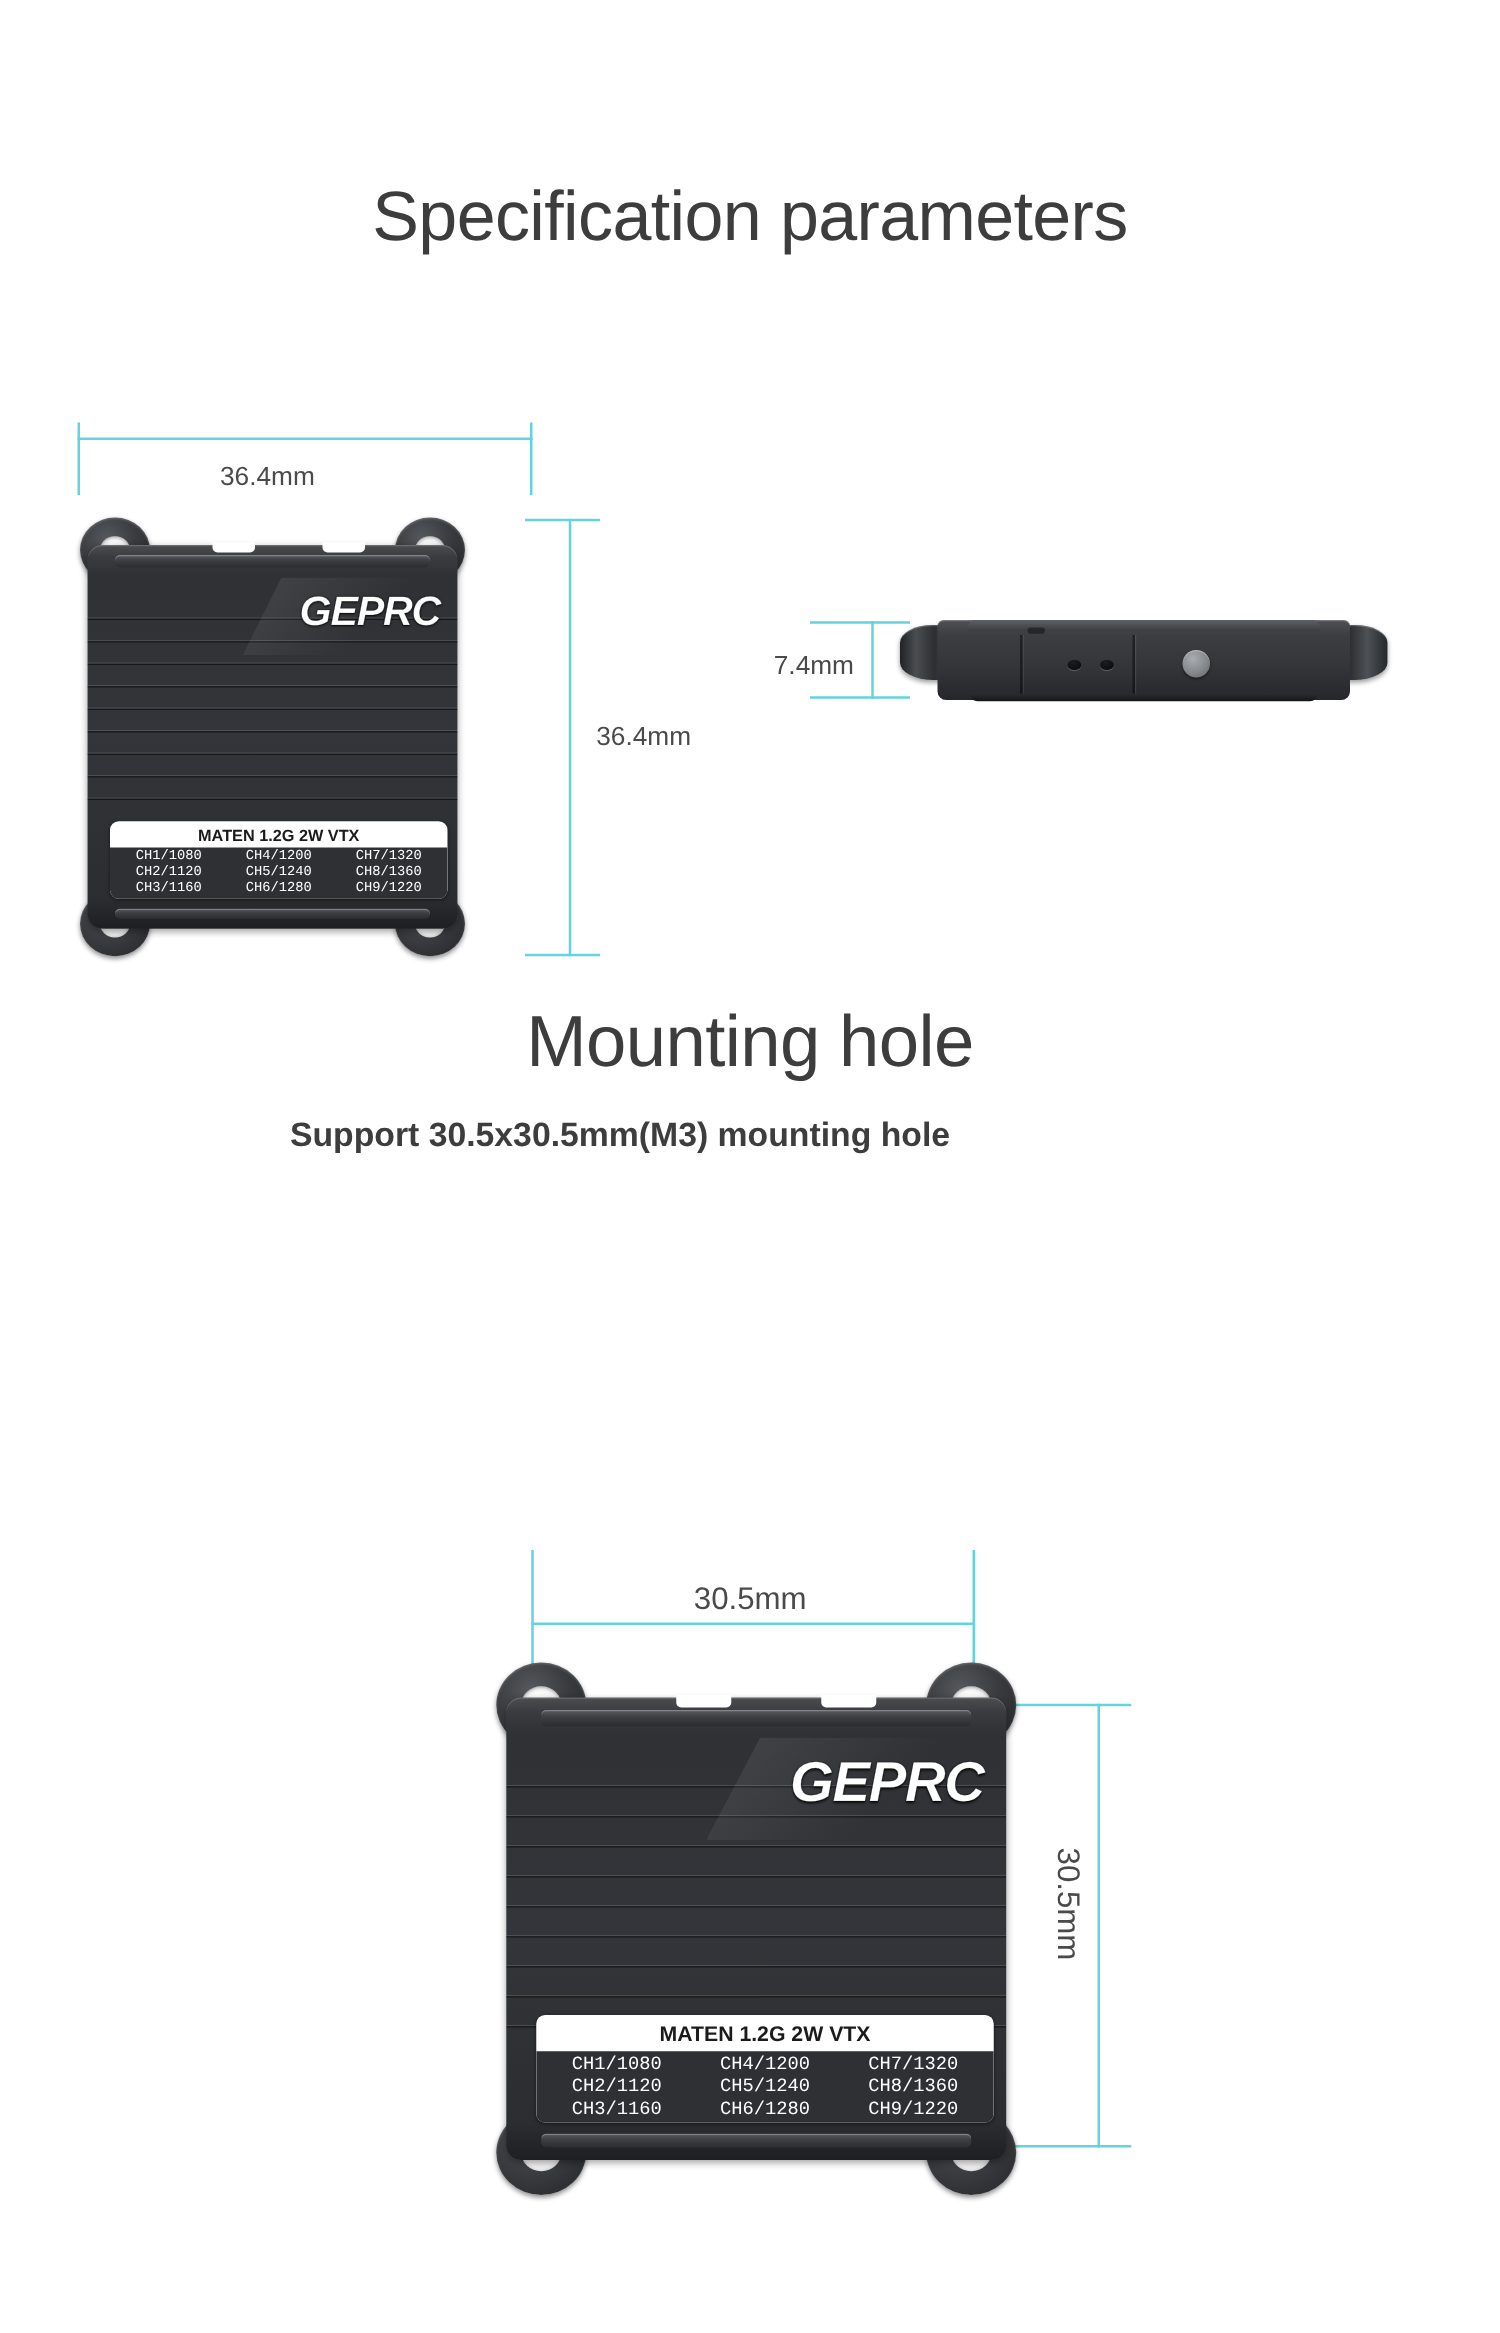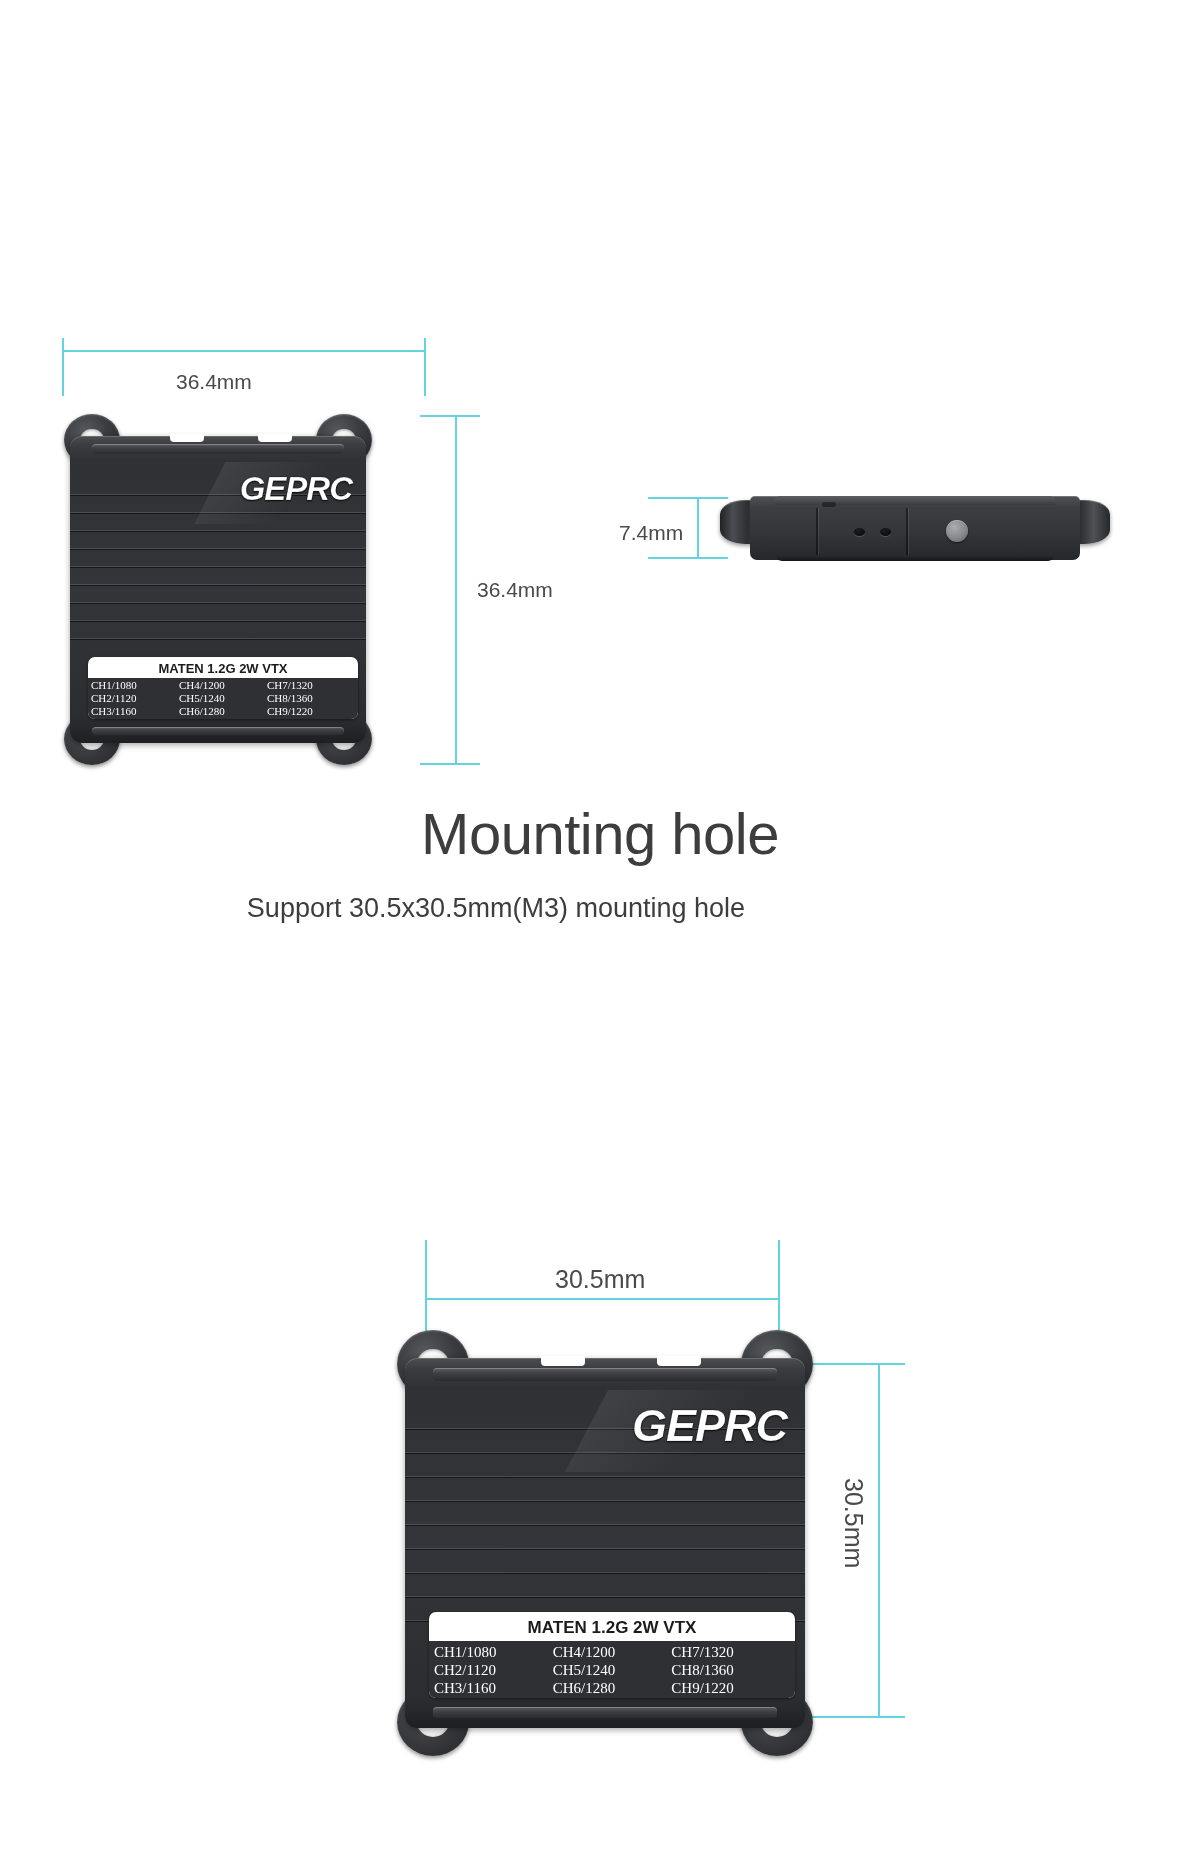--- a/index.html
+++ b/index.html
@@ -14,21 +14,21 @@
   
   .h1 {
     position: absolute; left: 0; width: 1200px; text-align: center;
     font-size: 56px; font-weight: 400; color: #3d3d3d; letter-spacing: -0.5px;
     white-space: nowrap;
   }
   .h1.spec { top: 140px; }
   .h1.mount { top: 800px; font-size: 58px; }
   .sub {
     position: absolute; left: 0; width: 992px; text-align: center;
-    top: 893px; font-size: 27px; font-weight: 400; color: #3d3d3d;
+    top: 893px; font-size: 27px; font-weight: 700; color: #3d3d3d;
   }
 
   
   .dim-line { position: absolute; background: #63d3dd; }
   .dim-h { height: 2px; }
   .dim-v { width: 2px; }
   .dim-tick { position: absolute; background: #63d3dd; width: 2px; }
   .dim-label {
     position: absolute; color: #4a4a4a; font-size: 21px; white-space: nowrap;
     font-family: "Liberation Sans", sans-serif;
@@ -107,22 +107,22 @@
   .plate-title {
     color: #1b1b1b; font-weight: 700; text-align: center; white-space: nowrap;
     font-family: "Liberation Sans", sans-serif;
   }
   .plate-grid {
     background: #2e3033; color: #ffffff; flex: 1;
     display: grid; grid-template-columns: 1fr 1fr 1fr;
     align-content: center;
   }
   .plate-grid span {
-    white-space: nowrap;
-    font-family: Liberation Serif, serif;
+    text-align: center; white-space: nowrap;
+    font-family: Liberation Mono, monospace;
   }
 
   
   .side-view { position: absolute; }
   .side-body {
     position: absolute; left: 30px; right: 30px; top: 4px; bottom: 0;
     background: linear-gradient(180deg,#4e5155 0%,#3c3e42 18%,#34363a 55%,#25272a 100%);
     border-radius: 5px 5px 7px 7px;
     box-shadow: inset 0 1px 0 rgba(255,255,255,.22);
   }
@@ -160,20 +160,21 @@
     position: absolute; left: 26px; right: 26px; bottom: -1px; height: 6px;
     background: linear-gradient(180deg,#2a2c2f,#141517);
     border-radius: 0 0 7px 7px;
   }
 </style>
 </head>
 <body>
 
 <div class="page">
 
+  <div class="h1 spec">Specification parameters</div>
 
   <div class="dim-line dim-h" style="left:62px; top:350px; width:364px;"></div>
   <div class="dim-tick" style="left:62px; top:338px; height:58px;"></div>
   <div class="dim-tick" style="left:424px; top:338px; height:58px;"></div>
   <div class="dim-label" style="left:176px; top:370px;">36.4mm</div>
 
   <div class="dim-line dim-v" style="left:455px; top:415px; height:350px;"></div>
   <div class="dim-line dim-h" style="left:420px; top:415px; width:60px;"></div>
   <div class="dim-line dim-h" style="left:420px; top:763px; width:60px;"></div>
   <div class="dim-label" style="left:477px; top:578px;">36.4mm</div>

